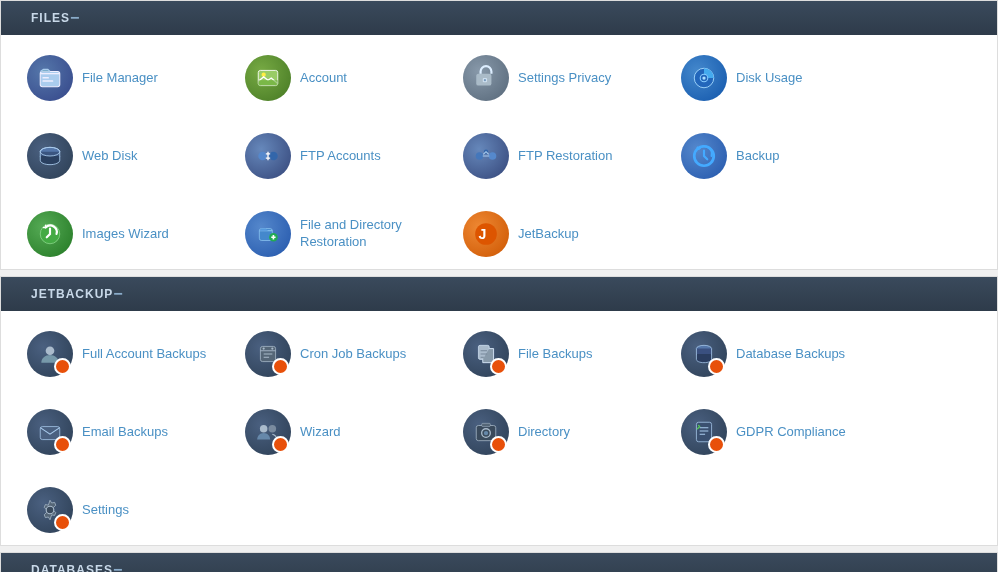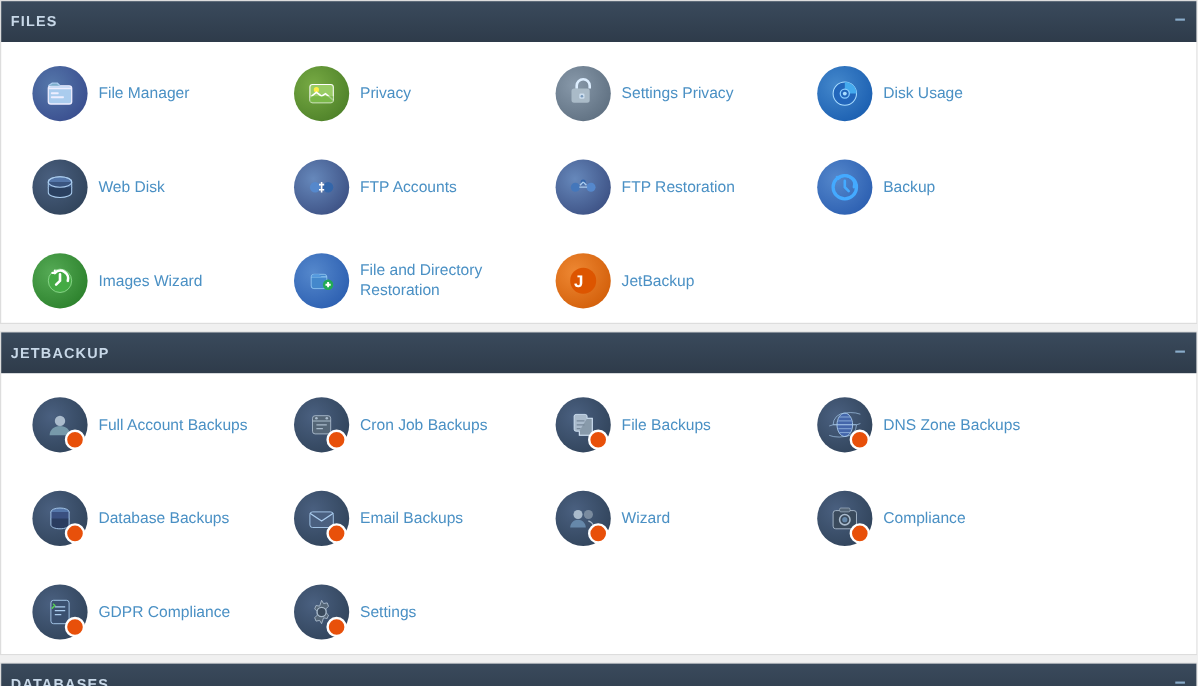--- a/index.html
+++ b/index.html
@@ -15,26 +15,26 @@
       overflow: hidden;
     }
     .section {
       margin-bottom: 6px;
       border: 1px solid #ddd;
       background: #fff;
     }
     .section-header {
       background: linear-gradient(to bottom, #3a4a5c, #2e3b4a);
       color: #c8d8e8;
-      padding: 8px 8px;
+      padding: 8px 30px;
       font-size: 12px;
       font-weight: bold;
       letter-spacing: 1px;
       display: flex;
-      justify-content: space-between;
+      justify-content: flex-start;
       align-items: center;
       text-transform: uppercase;
     }
     .section-header .minus-icon {
       color: #8aacca;
       font-size: 16px;
       cursor: pointer;
     }
     .section-body {
       padding: 12px 20px 4px 20px;
@@ -127,21 +127,21 @@
       <a class="item">
         <div class="item-icon icon-img">
           <svg viewBox="0 0 24 24" fill="none">
               <rect x="3" y="5" width="18" height="14" rx="2" fill="#99cc66"></rect>
               <rect x="3" y="5" width="18" height="14" rx="2" fill="none" stroke="#fff" stroke-width="0.8"></rect>
               <circle cx="8" cy="9" r="2" fill="#ffee44"></circle>
               <path d="M3 15l5-4 4 3 3-2 6 5" stroke="#fff" stroke-width="1.2" fill="none"></path>
               <rect x="3" y="14" width="18" height="5" rx="0 0 2 2" fill="#66aa33" opacity="0.6"></rect>
             </svg>
         </div>
-        <span class="item-label">Privacy</span>
+        <span class="item-label">Account</span>
       </a>
 
       <a class="item">
         <div class="item-icon icon-gray">
           <svg viewBox="0 0 24 24" fill="none">
               <rect x="3" y="8" width="14" height="11" rx="2" fill="#aabbc8"></rect>
               <path d="M7 8V6a5 5 0 0110 0v2" stroke="#ddeeff" stroke-width="2" fill="none"></path>
               <rect x="9" y="12" width="4" height="4" rx="1" fill="#ddeeff" opacity="0.7"></rect>
               <circle cx="11" cy="14" r="1" fill="#7799bb"></circle>
             </svg>
@@ -281,31 +281,20 @@
         <div class="item-icon icon-dark-blue badge-orange">
           <svg viewBox="0 0 24 24" fill="none">
               <rect x="5" y="4" width="10" height="13" rx="1.5" fill="#aabbcc" stroke="#ddeeff" stroke-width="0.6"></rect>
               <path d="M15 7h4v13H9v-3" stroke="#ddeeff" stroke-width="0.8" fill="#889aaa"></path>
               <path d="M7 9h6M7 12h6M7 15h3" stroke="#778899" stroke-width="1"></path>
             </svg>
         </div>
         <span class="item-label">File Backups</span>
       </a>
 
-      <a class="item">
-        <div class="item-icon icon-dark-blue badge-orange">
-          <svg viewBox="0 0 24 24" fill="none">
-              <path d="M12 3C8.5 3 6 7.5 6 12s2.5 9 6 9 6-4.5 6-9-2.5-9-6-9z" fill="#4466aa" stroke="#aaccee" stroke-width="0.7"></path>
-              <path d="M3 12h18" stroke="#aaccee" stroke-width="0.8"></path>
-              <path d="M12 3 A9 4 0 0 1 21 12 A9 9 0 0 1 12 21 A9 4 0 0 1 3 12 A9 9 0 0 1 12 3" stroke="#aaccee" stroke-width="0.5" fill="none"></path>
-              <path d="M8 6l8 0M7 9h10M7 15h10M8 18l8 0" stroke="#aaccee" stroke-width="0.5"></path>
-            </svg>
-        </div>
-        <span class="item-label">DNS Zone Backups</span>
-      </a>
 
       <a class="item">
         <div class="item-icon icon-dark-blue badge-orange">
           <svg viewBox="0 0 24 24" fill="none">
               <ellipse cx="12" cy="7" rx="7" ry="3" fill="#5577aa" stroke="#aaccee" stroke-width="0.7"></ellipse>
               <path d="M5 7v5c0 1.7 3.1 3 7 3s7-1.3 7-3V7" fill="#3a5080" stroke="#aaccee" stroke-width="0.7"></path>
               <path d="M5 12v5c0 1.7 3.1 3 7 3s7-1.3 7-3v-5" fill="#2a3d60" stroke="#aaccee" stroke-width="0.7"></path>
             </svg>
         </div>
         <span class="item-label">Database Backups</span>
@@ -335,21 +324,21 @@
 
       <a class="item">
         <div class="item-icon icon-dark-blue badge-orange">
           <svg viewBox="0 0 24 24" fill="none">
               <rect x="3" y="6" width="18" height="14" rx="2" fill="#3a4a5c" stroke="#aabbcc" stroke-width="0.7"></rect>
               <circle cx="12" cy="13" r="4" fill="none" stroke="#aabbcc" stroke-width="1.2"></circle>
               <circle cx="12" cy="13" r="2" fill="#6688aa"></circle>
               <rect x="8" y="4" width="8" height="3" rx="1" fill="#556677" stroke="#aabbcc" stroke-width="0.5"></rect>
             </svg>
         </div>
-        <span class="item-label">Compliance</span>
+        <span class="item-label">Directory</span>
       </a>
 
       <a class="item">
         <div class="item-icon icon-dark-blue badge-orange">
           <svg viewBox="0 0 24 24" fill="none">
               <rect x="5" y="3" width="14" height="18" rx="2" fill="#3a5070" stroke="#aaccee" stroke-width="0.7"></rect>
               <path d="M8 8h8M8 11h8M8 14h5" stroke="#aaccee" stroke-width="1"></path>
               <path d="M7 6l1 1-2 2" stroke="#55cc55" stroke-width="1.2" fill="none" stroke-linecap="round"></path>
             </svg>
         </div>

